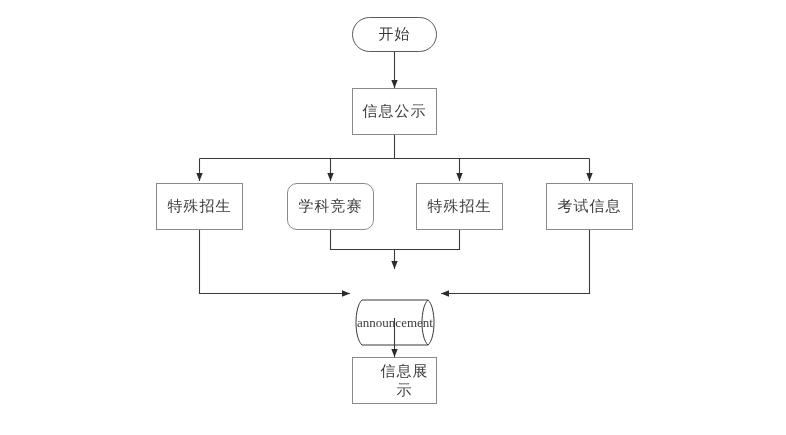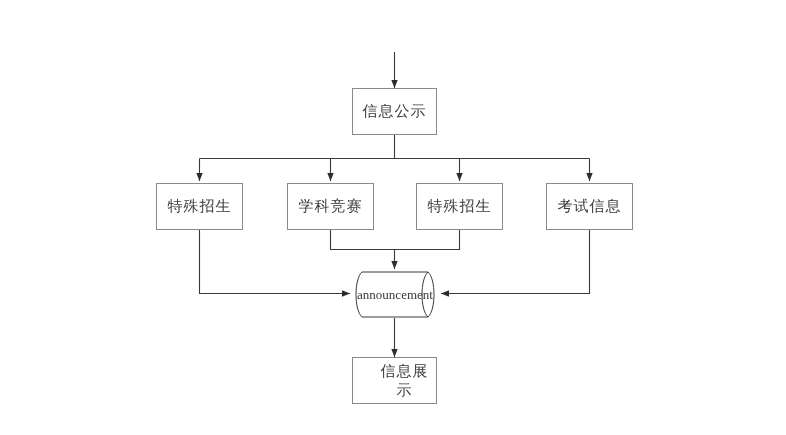--- a/index.html
+++ b/index.html
@@ -49,20 +49,21 @@
     font-family: "Liberation Serif", serif;
     font-size: 13px;
     line-height: 1.35;
     color: #3a3a3a;
     background: transparent;
     padding: 0 14px;
     box-sizing: border-box;
   }
   .cyl-wrap {
     position: absolute;
+    margin-top: 28px;
   }
   .cyl-wrap svg {
     position: absolute;
     left: 0;
     top: 0;
   }
   .cyl-label {
     position: absolute;
     left: 0;
     top: 0;
@@ -103,30 +104,33 @@
 
       <path d="M589.5,230 L589.5,293.5 L441,293.5" marker-end="url(#arrow)"></path>
 
       <path d="M330.5,230 L330.5,249.5 L459.5,249.5 L459.5,230"></path>
       <path d="M394.5,249.5 L394.5,269" marker-end="url(#arrow)"></path>
 
       <path d="M394.5,318 L394.5,357" marker-end="url(#arrow)"></path>
     </g>
   </svg>
 
+  <div class="node node-start" style="left:352px; top:17px; width:85px; height:35px;">
+    <span>开始</span>
+  </div>
 
   <div class="node node-rect" style="left:352px; top:88px; width:85px; height:47px;">
     <span>信息公示</span>
   </div>
 
   <div class="node node-rect" style="left:156px; top:183px; width:87px; height:47px;">
     <span>特殊招生</span>
   </div>
 
-  <div class="node node-rect" style="left:287px; top:183px; width:87px; height:47px;">
+  <div class="node node-rect" style="left:287px; top:183px; width:87px; height:47px;border-radius:10px;">
     <span>学科竞赛</span>
   </div>
 
   <div class="node node-rect" style="left:416px; top:183px; width:87px; height:47px;">
     <span>特殊招生</span>
   </div>
 
   <div class="node node-rect" style="left:546px; top:183px; width:87px; height:47px;">
     <span>考试信息</span>
   </div>

